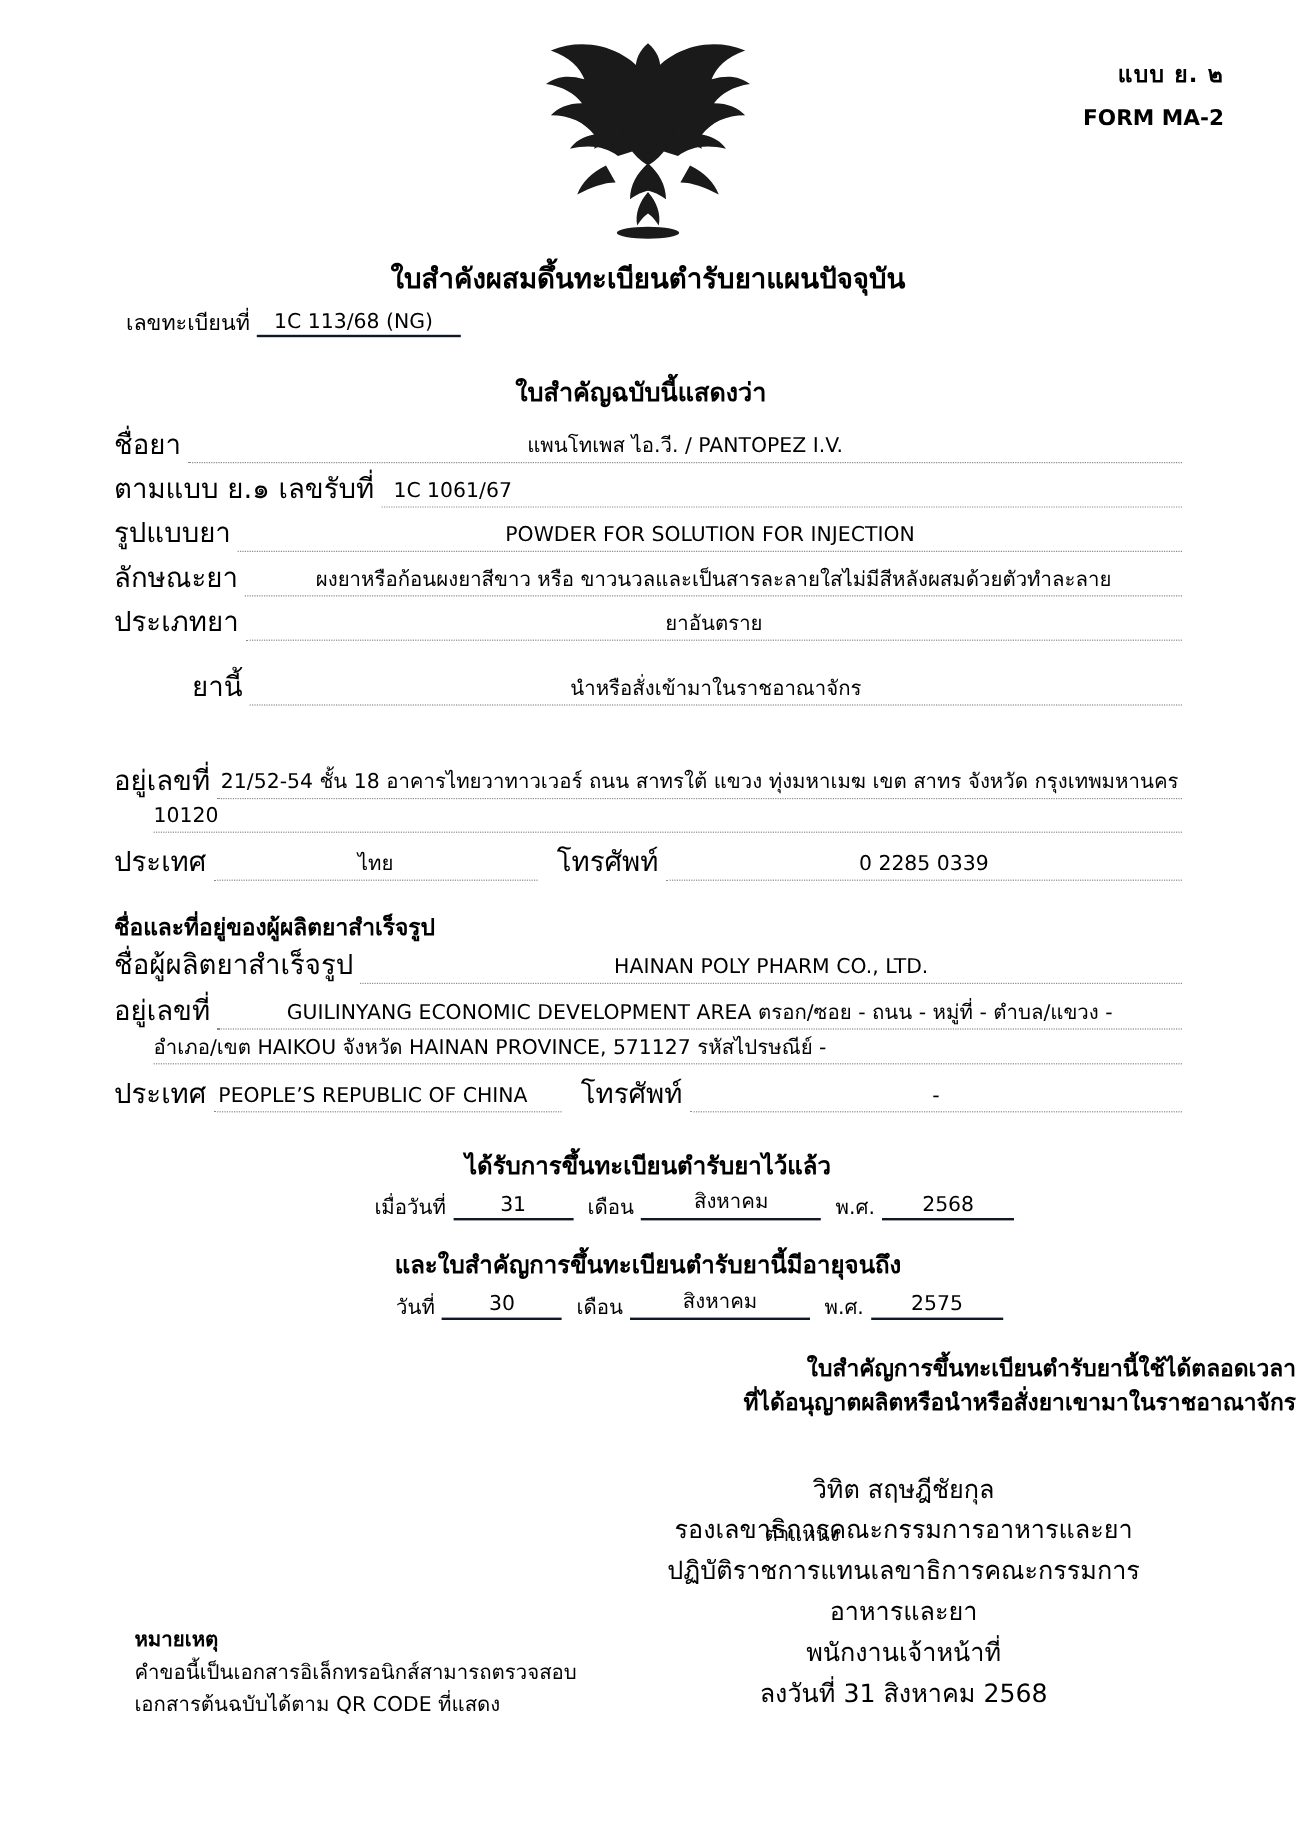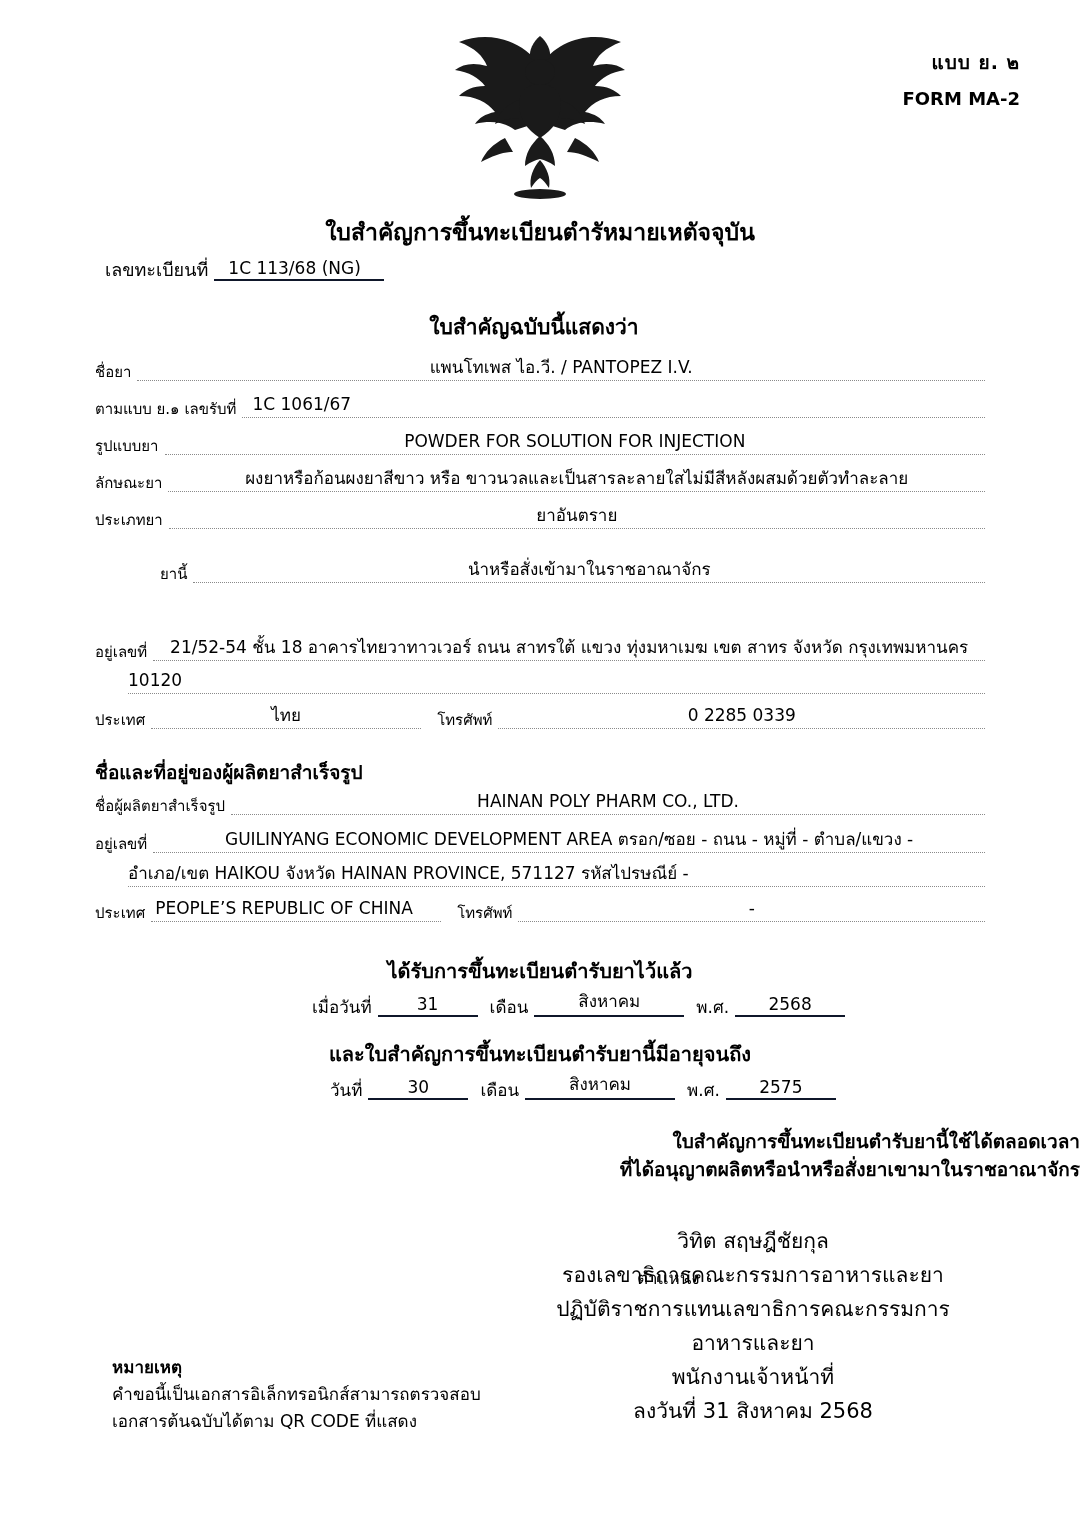--- a/index.html
+++ b/index.html
@@ -72,21 +72,21 @@
 
   
   .row {
     position: absolute;
     display: flex;
     align-items: flex-end;
     font-size: 17px;
     white-space: nowrap;
   }
   .lbl {
-    font-size: 15px;
+    font-size: 23px;
     padding-right: 6px;
     line-height: 1.2;
   }
   .dots {
     flex: 1;
     border-bottom: 1px dotted #8a8a8a;
     position: relative;
     height: 23px;
     line-height: 23px;
     overflow: visible;
@@ -216,21 +216,21 @@
         <path d="M95 110 C86 118 80 128 80 140 C86 136 90 134 95 133 C100 134 104 136 110 140 C110 128 104 118 95 110 Z"></path>
         <path d="M95 134 C88 142 84 152 86 162 C90 156 92 154 95 152 C98 154 100 156 104 162 C106 152 102 142 95 134 Z"></path>
 
         <path d="M60 112 C48 118 40 126 36 136 C48 130 58 126 68 126 Z"></path>
         <path d="M130 112 C142 118 150 126 154 136 C142 130 132 126 122 126 Z"></path>
         <ellipse cx="95" cy="168" rx="26" ry="5"></ellipse>
       </g>
     </svg>
   </div>
 
-  <div class="doc-title">ใบสำคัญการขึ้นทะเบียนตำรัหมายเหตัจจุบัน</div>
+  <div class="doc-title">ใบสำคังผสมดึ้นทะเบียนตำรับยาแผนปัจจุบัน</div>
 
   <div class="reg-no">
     <div class="lbl">เลขทะเบียนที่</div>
     <div class="solid">
       <span>1C 113/68 (NG)</span>
     </div>
   </div>
 
   <div class="subtitle">ใบสำคัญฉบับนี้แสดงว่า</div>
 

